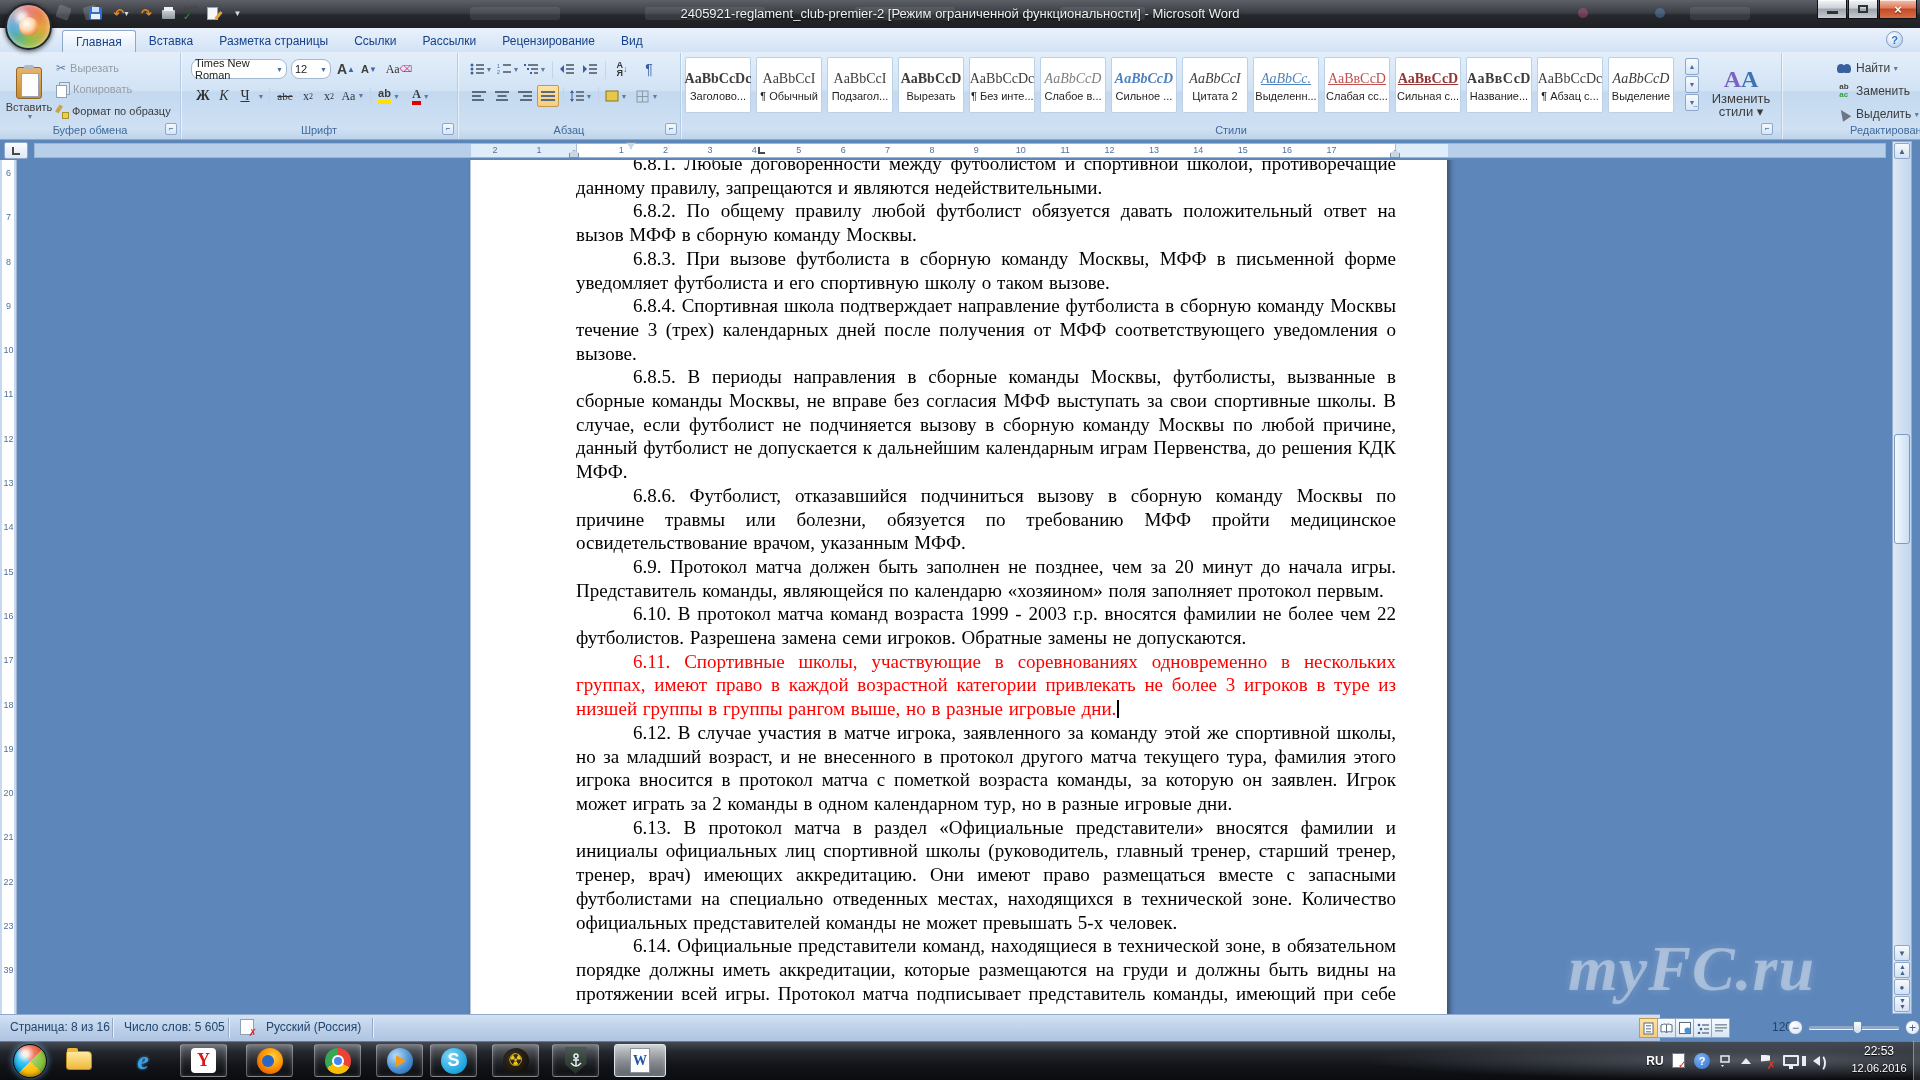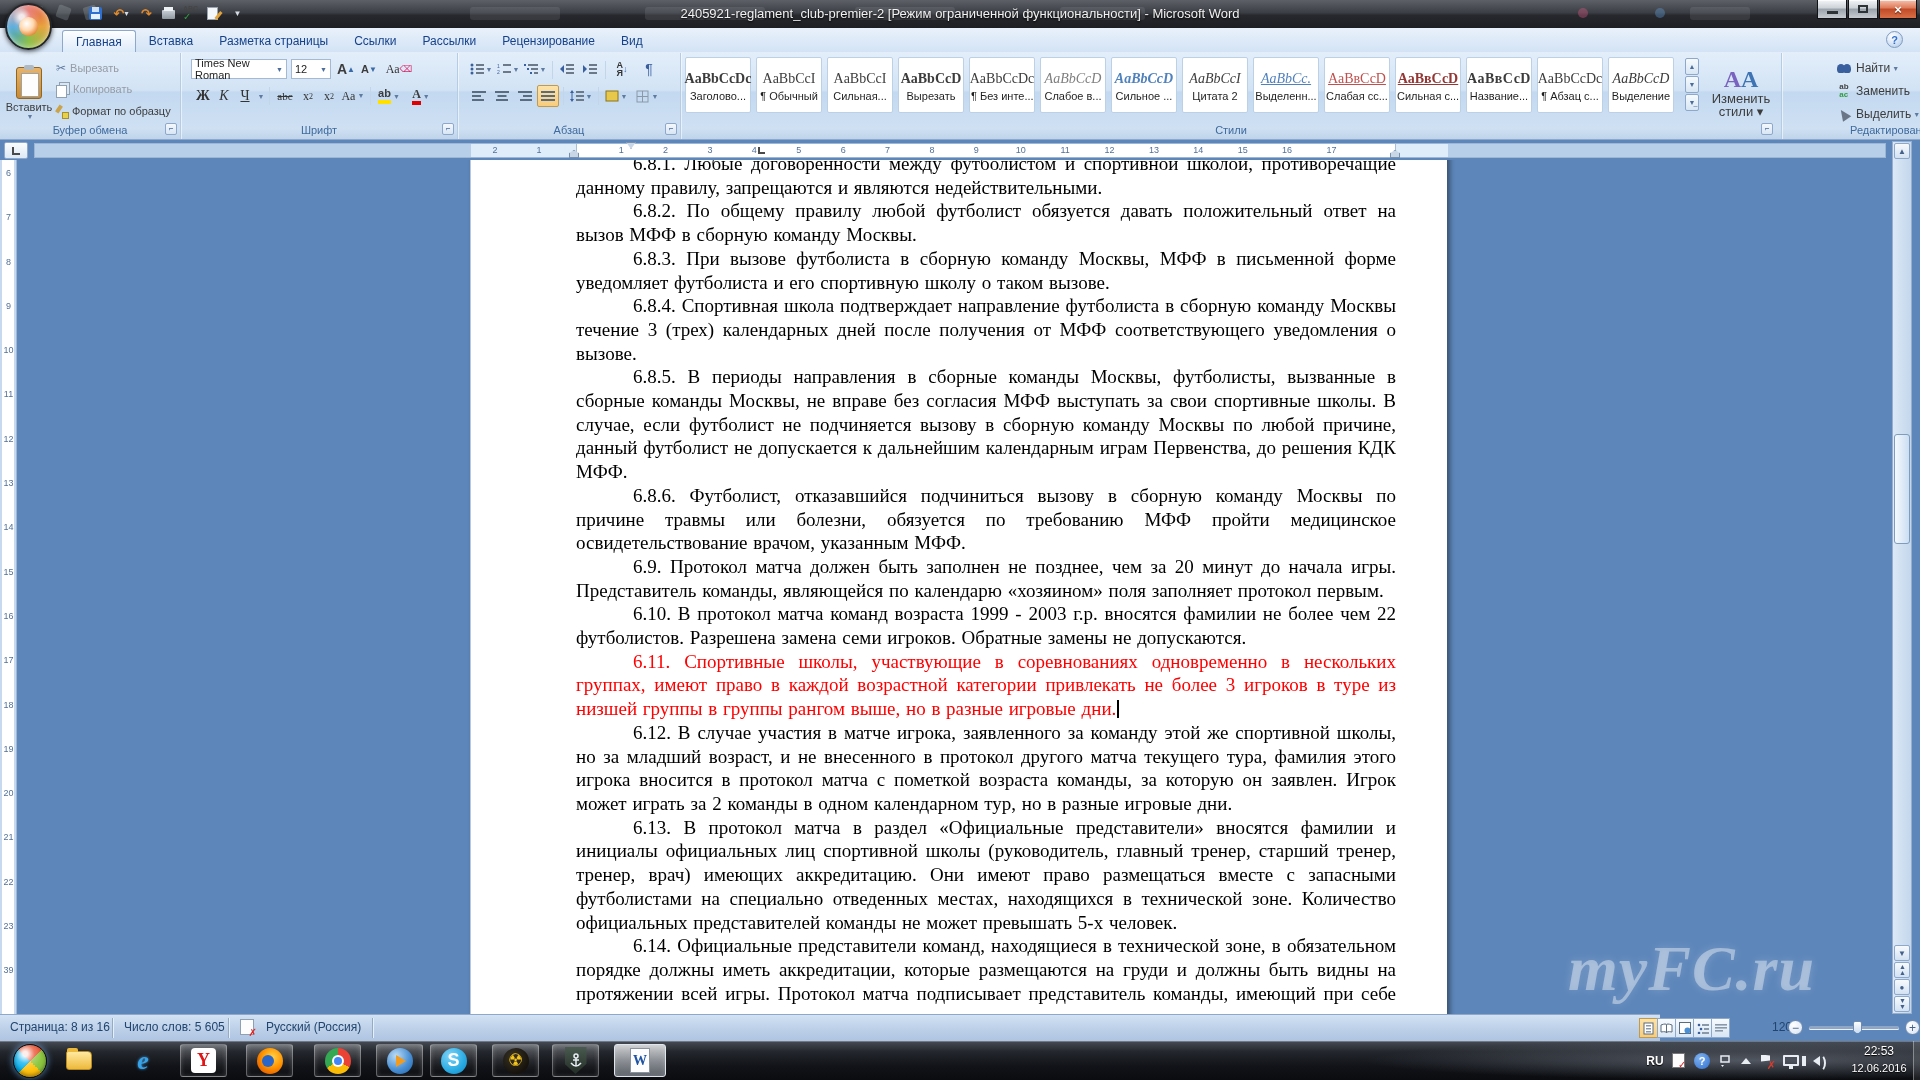--- a/index.html
+++ b/index.html
@@ -43,21 +43,21 @@
 
 
 #ribbon{top:52px;left:0;width:1920px;height:88px;background:linear-gradient(#e3eefa,#d2e3f5 44%,#c3d9f0 46%,#cfe0f3 88%,#bfd4ea);border-bottom:1px solid #8ea8cc;z-index:10}
 .rgroup{top:1px;height:86px;border-right:1px solid #b6cce4;box-shadow:1px 0 0 rgba(255,255,255,.55)}
 .glabel{position:absolute;bottom:3px;left:0;width:100%;text-align:center;font-size:11px;color:#3e6a9e}
 .dlaunch{position:absolute;bottom:4px;right:3px;width:12px;height:12px;border:1px solid #8ea8cc;border-radius:2px;background:linear-gradient(#f4f8fc,#d8e6f4);font-size:8px;color:#4a6d9e;line-height:10px;text-align:center}
 .rbtn{position:absolute;display:flex;align-items:center;justify-content:center;border-radius:2px;font-size:12px}
 .sep-v{position:absolute;width:1px;background:#c3d5e8}
 .dd{font-size:7px;color:#5f7ba1;margin-left:2px}
 .gray-label{color:#959ca5}
-.combo{position:absolute;height:20px;background:#fff;border:1px solid #a3bad2;border-radius:0;display:flex;align-items:center;font-size:11px;color:#222;padding:0 3px;justify-content:space-between}
+.combo{position:absolute;height:20px;background:#fff;border:1px solid #a3bad2;border-radius:8px;display:flex;align-items:center;font-size:11px;color:#222;padding:0 3px;justify-content:space-between}
 .combo .dd{color:#4a6d9e}
 
 .paste-ico{width:26px;height:32px;background:linear-gradient(#e8b46a,#c98a35);border-radius:3px;position:relative;border:1px solid #926520}
 .paste-ico:before{content:"";position:absolute;left:4px;top:5px;width:16px;height:22px;background:#fdfdfd;border:1px solid #9aa4ae}
 .paste-ico:after{content:"";position:absolute;left:7px;top:-3px;width:10px;height:5px;background:#b0b8c0;border-radius:2px}
 .scis{color:#5f7ba1;font-size:12px}
 .copy-ico{width:11px;height:13px;background:#fff;border:1px solid #8fa0b2;box-shadow:3px -3px 0 -1px #dce6f0,3px -3px 0 0 #8fa0b2;position:relative;top:2px}
 .brush{width:12px;height:12px;position:relative}
 .brush:before{content:"";position:absolute;left:1px;top:0;width:4px;height:8px;background:#caa34a;transform:rotate(35deg)}
 .brush:after{content:"";position:absolute;left:6px;top:7px;width:5px;height:5px;background:#e8d14a;border:1px solid #a88f28}
@@ -460,21 +460,21 @@
         <div class="card s-bold">
             <span class="sample">AaBbCcDc</span>
             <span class="clabel">Заголово...</span>
           </div>
         <div class="card">
             <span class="sample">AaBbCcI</span>
             <span class="clabel">¶ Обычный</span>
           </div>
         <div class="card">
             <span class="sample">AaBbCcI</span>
-            <span class="clabel">Сильная...</span>
+            <span class="clabel">Подзагол...</span>
           </div>
         <div class="card s-bold">
             <span class="sample">AaBbCcD</span>
             <span class="clabel">Вырезать</span>
           </div>
         <div class="card">
             <span class="sample">AaBbCcDc</span>
             <span class="clabel">¶ Без инте...</span>
           </div>
         <div class="card s-gray">

